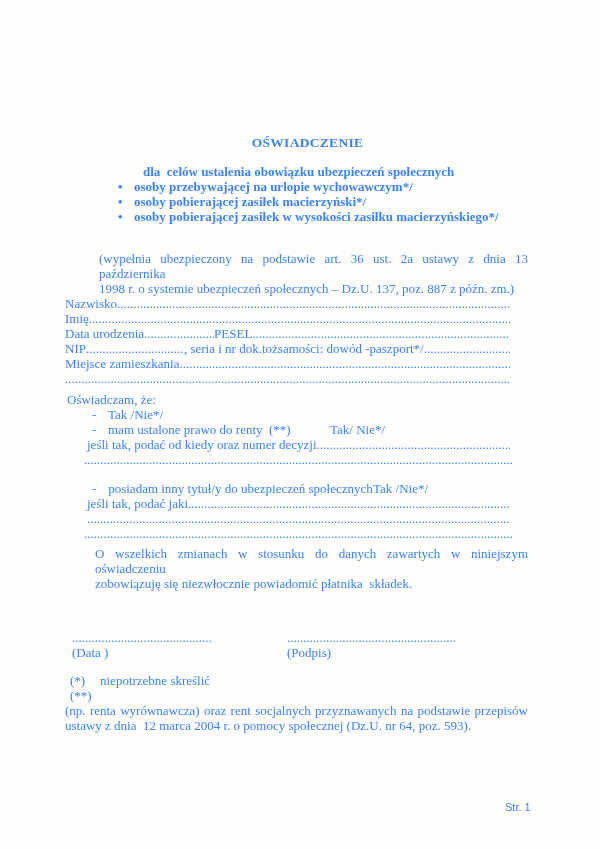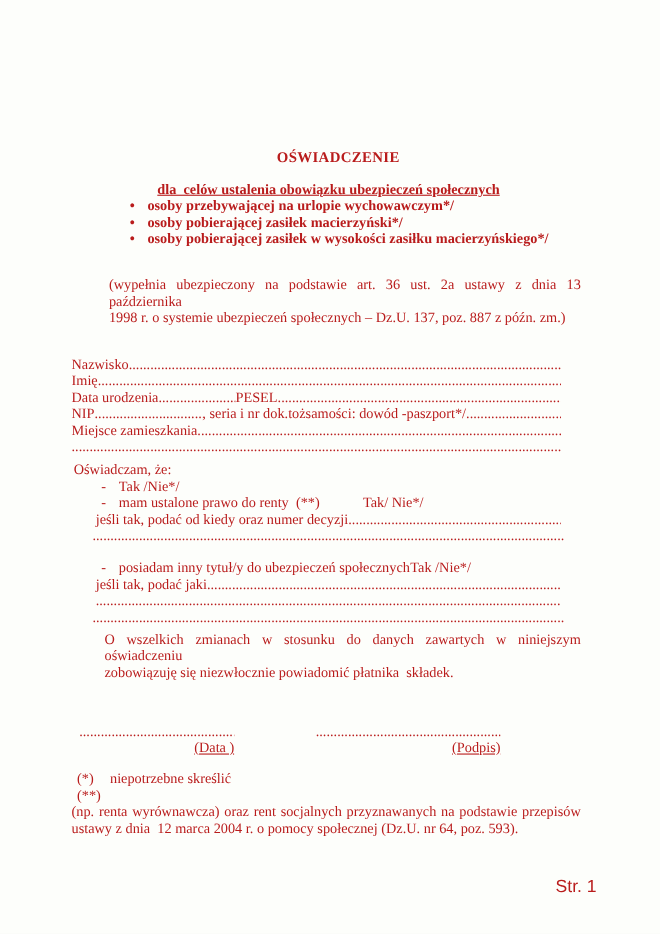--- a/index.html
+++ b/index.html
@@ -5,21 +5,21 @@
   html, body { margin: 0; padding: 0; background: #e8e8e8; }
   .page {
     position: relative;
     width: 600px;
     height: 849px;
     margin: 0 auto;
     background: #fdfefb;
     font-family: "Liberation Serif", serif;
     font-size: 13px;
     line-height: 15px;
-    color: #b91c1c;
+    color: #3b82f6;
     overflow: hidden;
   }
   .content {
     position: absolute;
     left: 65px;
     top: 0;
     width: 463px;
   }
   .ln { white-space: pre; }
   .just {
@@ -34,64 +34,63 @@
     text-align: center;
     font-weight: bold;
     font-size: 13.5px;
     line-height: 17px;
     letter-spacing: 0.3px;
   }
   .subtitle {
     margin-top: 13px;
     padding-left: 78px;
     font-weight: bold;
-    text-decoration: underline;
   }
   .bullet-row { display: flex; padding-left: 53px; font-weight: bold; }
   .bullet-glyph { width: 16px; flex: 0 0 auto; }
 
   .legal-note { margin-top: 27px; padding-left: 34px; }
 
-  .fields-block { margin-top: 27px; }
+  .fields-block { }
   .fline { display: flex; padding-right: 18px; }
   .lbl { white-space: pre; flex: 0 0 auto; }
   .lead { flex: 1 1 auto; overflow: hidden; white-space: nowrap; }
   .leadw { flex: 0 0 auto; overflow: hidden; white-space: nowrap; }
   .w70 { width: 70px; }
   .w98 { width: 98px; }
 
   .stmt-head { margin-top: 6px; padding-left: 2px; }
   .stmt-row { display: flex; padding-left: 27px; }
   .stmt-dash { width: 16px; flex: 0 0 auto; }
   .stmt-text { white-space: pre; flex: 0 0 auto; }
   .w222 { width: 222px; }
-  .w265 { width: 265px; }
+  .w265 { width: 265px; text-align: center; }
   .ifline { display: flex; padding-left: 22px; padding-right: 18px; font-family: Liberation Serif, serif; }
   .dotline { display: flex; padding-left: 19px; padding-right: 15px; }
   .gap14 { margin-top: 14px; }
 
   .decl { margin-top: 5px; padding-left: 30px; }
 
   .sig-row { margin-top: 39px; display: flex; padding-left: 7px; }
   .sig-col1 { width: 141px; flex: 0 0 auto; overflow: hidden; white-space: nowrap; }
   .sig-gap  { width: 74px; flex: 0 0 auto; }
   .sig-col2 { width: 168px; flex: 0 0 auto; overflow: hidden; white-space: nowrap; }
   .sig-labels { display: flex; padding-left: 7px; }
-  .sig-label { text-align: right; white-space: pre; text-decoration: underline; }
+  .sig-label { text-align: left; white-space: pre; }
 
   .fn-block { margin-top: 13px; }
   .fn-row { display: flex; }
   .fn-lbl { margin-left: 5px; width: 30px; flex: 0 0 auto; white-space: pre; }
 
   .page-num {
     position: absolute;
     left: 505px;
     top: 800px;
     font-family: "Liberation Sans", sans-serif;
-    font-size: 16px;
+    font-size: 11px;
     line-height: 14px;
   }
 </style>
 </head>
 <body>
 
 <div class="page">
   <div class="content">
 
     <div class="doc-title ln">OŚWIADCZENIE</div>

